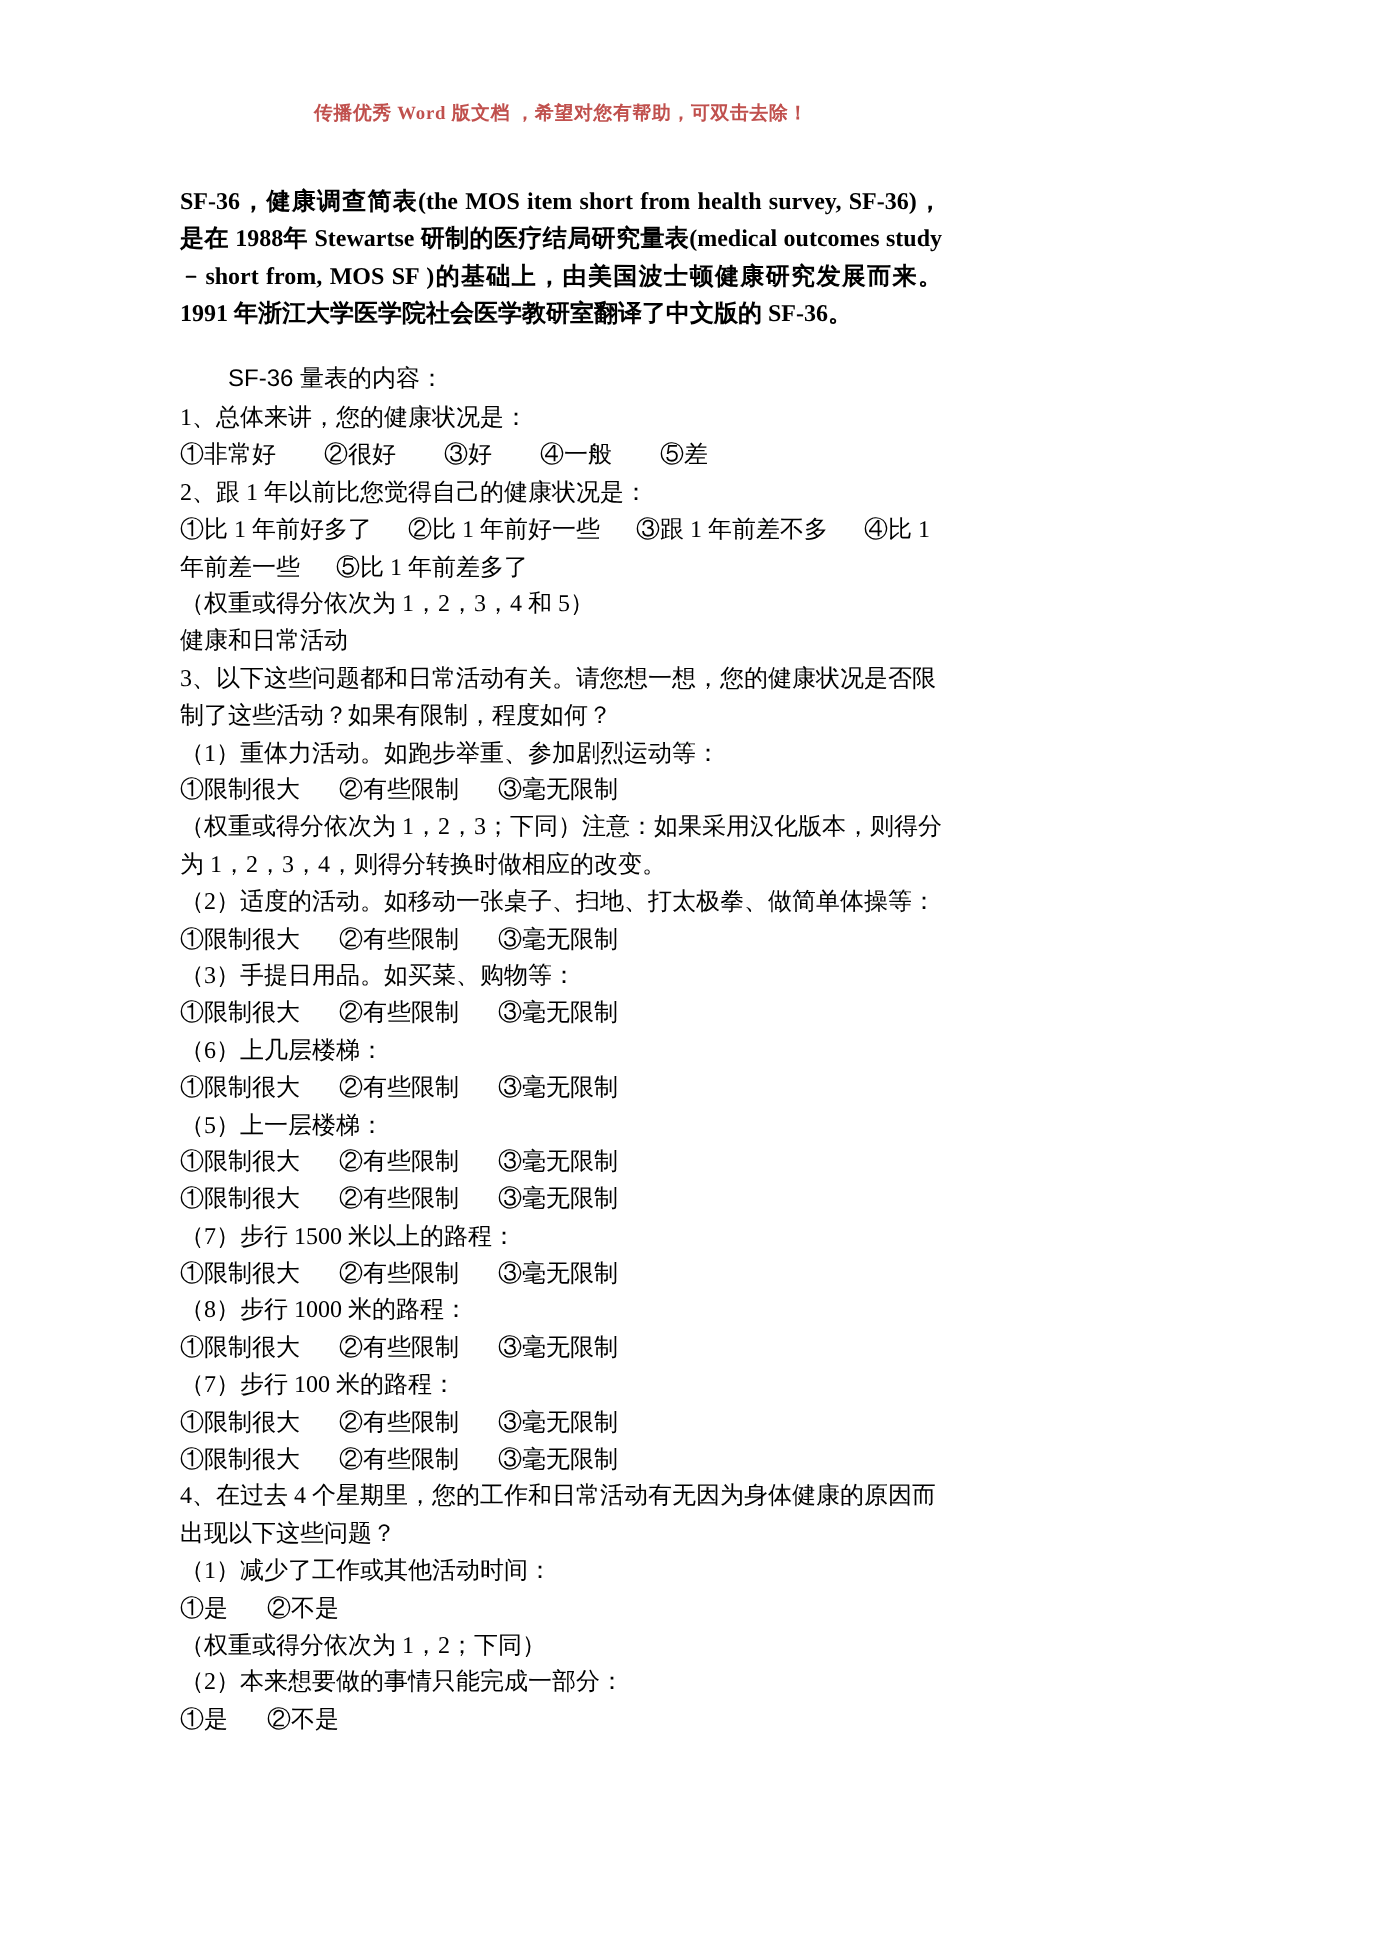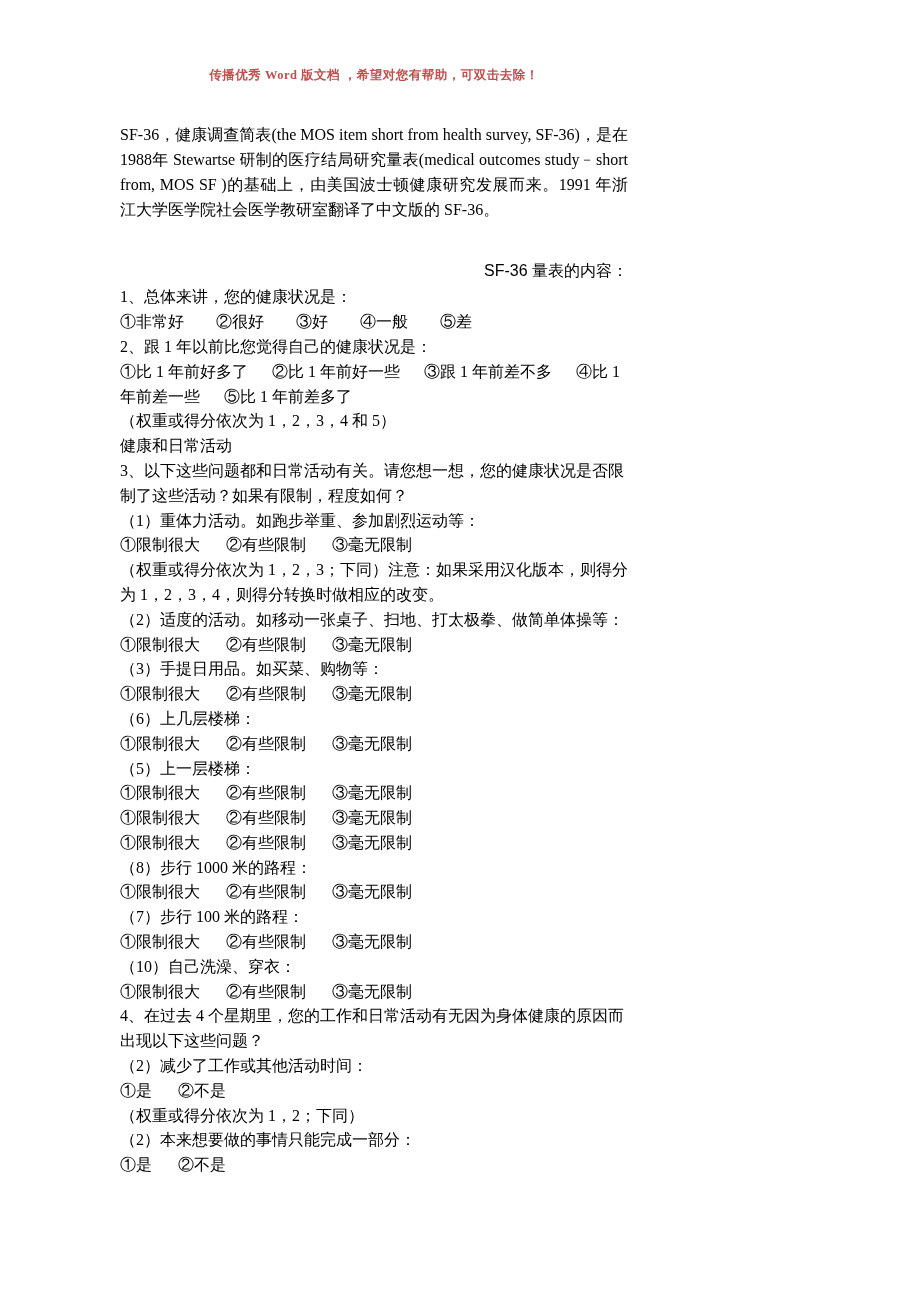--- a/index.html
+++ b/index.html
@@ -18,26 +18,25 @@
   }
   .header-note {
     text-align: center;
     font-size: 12.5px;
     font-family: "SimSun", "宋体", serif;
     color: #c0504d;
     letter-spacing: 0.5px;
     margin-bottom: 38px;
     font-weight: bold;
   }
-  .intro { margin-bottom: 36px; text-align: justify; }
+  .intro { margin-bottom: 18px; text-align: justify; font-weight: bold; }
   .section-title {
     font-family: "SimHei", "黑体", sans-serif;
     text-indent: 2em;
     margin: 2px 0;
-    text-align: right;
   }
   .q { margin: 0; }
   .opts { margin: 0; font-family: Liberation Serif, serif; }
   .opts span.opt { display: inline-block; margin-right: 28px; }
   .opts.tight span.opt { margin-right: 22px; }
   .note { margin: 0; font-family: Liberation Serif, serif; }
 </style>
 </head>
 <body>
 
@@ -101,50 +100,50 @@
     <span class="opt">②有些限制</span>
     <span class="opt">③毫无限制</span>
   </p>
 
   <p class="opts tight">
     <span class="opt">①限制很大</span>
     <span class="opt">②有些限制</span>
     <span class="opt">③毫无限制</span>
   </p>
 
+  <p class="q">（7）步行 1500 米以上的路程：</p>
   <p class="opts tight">
     <span class="opt">①限制很大</span>
     <span class="opt">②有些限制</span>
     <span class="opt">③毫无限制</span>
   </p>
 
   <p class="q">（8）步行 1000 米的路程：</p>
   <p class="opts tight">
     <span class="opt">①限制很大</span>
     <span class="opt">②有些限制</span>
     <span class="opt">③毫无限制</span>
   </p>
 
   <p class="q">（7）步行 100 米的路程：</p>
   <p class="opts tight">
     <span class="opt">①限制很大</span>
     <span class="opt">②有些限制</span>
     <span class="opt">③毫无限制</span>
   </p>
 
-  <p class="q">（10）自己洗澡、穿衣：</p>
   <p class="opts tight">
     <span class="opt">①限制很大</span>
     <span class="opt">②有些限制</span>
     <span class="opt">③毫无限制</span>
   </p>
 
   <p class="q">4、在过去 4 个星期里，您的工作和日常活动有无因为身体健康的原因而出现以下这些问题？</p>
 
-  <p class="q">（2）减少了工作或其他活动时间：</p>
+  <p class="q">（1）减少了工作或其他活动时间：</p>
   <p class="opts tight">
     <span class="opt">①是</span>
     <span class="opt">②不是</span>
   </p>
   <p class="note">（权重或得分依次为 1，2；下同）</p>
 
   <p class="q">（2）本来想要做的事情只能完成一部分：</p>
   <p class="opts tight">
     <span class="opt">①是</span>
     <span class="opt">②不是</span>

